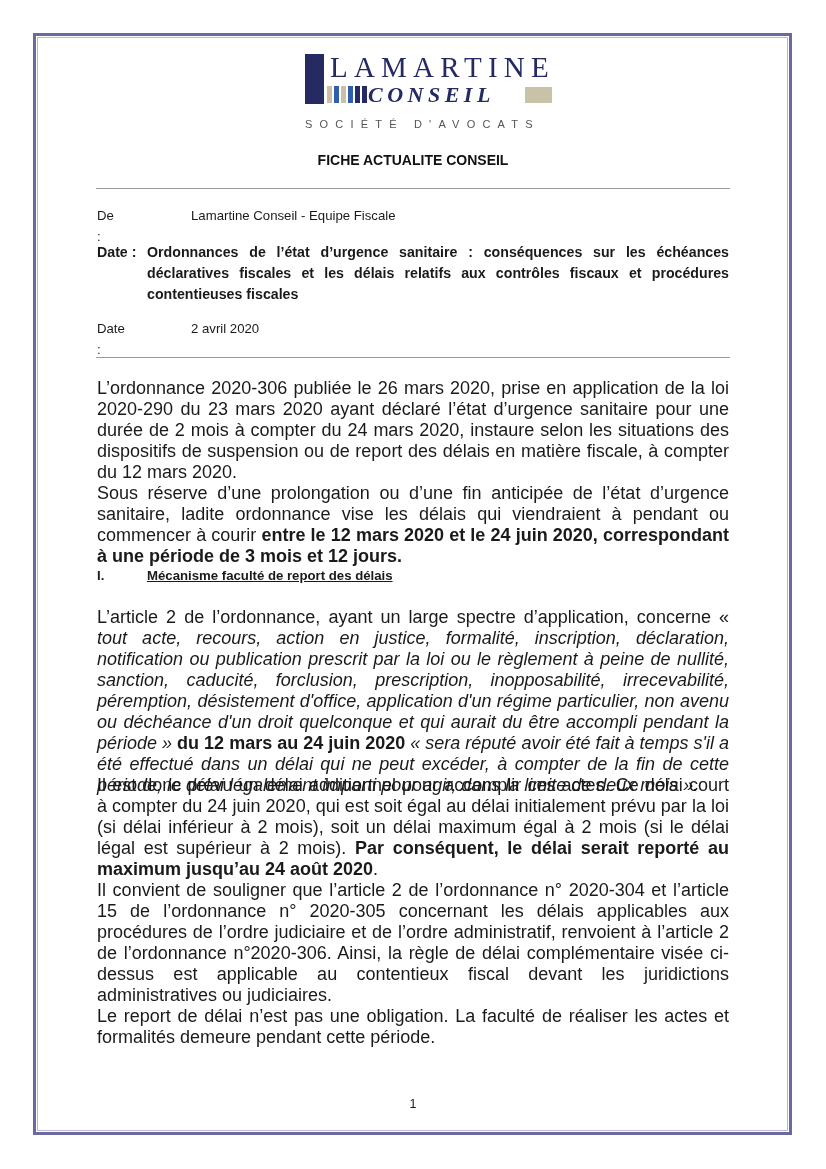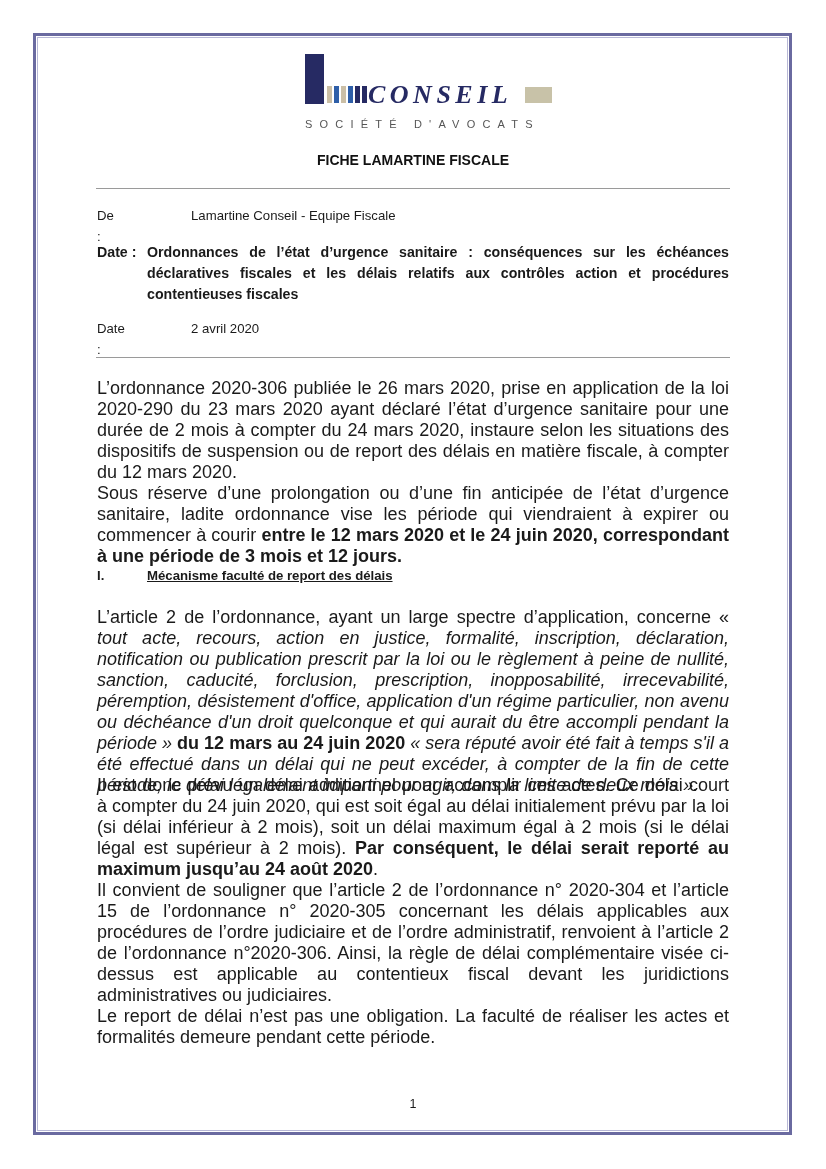--- a/index.html
+++ b/index.html
@@ -11,21 +11,21 @@
                  border: 1px solid #b8b8d6; box-sizing: border-box; }
 
   
   .logo { position: absolute; left: 305px; top: 52px; width: 250px; height: 90px; }
   .logo-bar { position: absolute; left: 0; top: 2px; width: 19px; height: 50px; background: #262a63; }
   .logo-l1 { position: absolute; left: 25px; top: 0px; font-family: "Liberation Serif", serif;
              font-size: 29px; letter-spacing: 6.2px; color: #262a63; line-height: 30px; font-weight: normal; }
   .logo-stripes { position: absolute; left: 22px; top: 34px; height: 17px; display: flex; gap: 2px; }
   .logo-stripes span { display: block; width: 5px; height: 17px; }
   .logo-l2 { position: absolute; left: 63px; top: 30px; font-family: "Liberation Serif", serif;
-             font-size: 26px; letter-spacing: 4.5px; color: #262a63; line-height: 26px; font-style: italic; font-weight: bold; }
+             font-size: 22px; letter-spacing: 4.5px; color: #262a63; line-height: 26px; font-style: italic; font-weight: bold; }
   .logo-beige { position: absolute; left: 220px; top: 35px; width: 27px; height: 16px; background: #c8c2a8; }
   .logo-sub { position: absolute; left: 0px; top: 66px; width: 250px; text-align: left;
               font-size: 11px; letter-spacing: 7.2px; color: #555555; }
 
   .title { position: absolute; left: 97px; width: 632px; top: 152px; text-align: center;
            font-weight: bold; font-size: 14px; color: #111; }
   .hr { position: absolute; left: 96px; width: 634px; height: 0; border-top: 1.5px solid #9a9a9a; }
 
   .meta-row { position: absolute; left: 97px; font-size: 13.2px; line-height: 21px; }
   .meta-label { position: absolute; left: 0; }
@@ -49,59 +49,60 @@
   .page-num { position: absolute; left: 0; width: 826px; top: 1097px; text-align: center; font-size: 12.5px; }
 </style>
 </head>
 <body>
 
 <div class="frame-outer"></div>
 <div class="frame-inner"></div>
 
 <div class="logo">
   <div class="logo-bar"></div>
+  <div class="logo-l1">LAMARTINE</div>
   <div class="logo-stripes">
     <span style="background:#cbbfa6"></span>
     <span style="background:#2f5fa8"></span>
     <span style="background:#cbbfa6"></span>
     <span style="background:#2f5fa8"></span>
     <span style="background:#262a63"></span>
     <span style="background:#262a63"></span>
   </div>
   <div class="logo-l2">CONSEIL</div>
   <div class="logo-beige"></div>
   <div class="logo-sub">SOCIÉTÉ D'AVOCATS</div>
 </div>
 
-<div class="title">FICHE LAMARTINE FISCALE</div>
+<div class="title">FICHE ACTUALITE CONSEIL</div>
 <div class="hr" style="top:188px"></div>
 
 <div class="meta-row" style="top:205px">
   <span class="meta-label">De :</span>
   <span class="meta-val">Lamartine Conseil - Equipe Fiscale</span>
 </div>
 
 <div class="objet">
   <span class="objet-label">Date :</span>
-  <div class="objet-text">Ordonnances de l’état d’urgence sanitaire : conséquences sur les échéances déclaratives fiscales et les délais relatifs aux contrôles action et procédures contentieuses fiscales</div>
+  <div class="objet-text">Ordonnances de l’état d’urgence sanitaire : conséquences sur les échéances déclaratives fiscales et les délais relatifs aux contrôles fiscaux et procédures contentieuses fiscales</div>
 </div>
 
 <div class="meta-row" style="top:318px">
   <span class="meta-label">Date :</span>
   <span class="meta-val">2 avril 2020</span>
 </div>
 
 <div class="hr" style="top:357px"></div>
 
 <div class="body-text" style="top:378px">
   <p>L’ordonnance 2020-306 publiée le 26 mars 2020, prise en application de la loi 2020-290 du 23 mars 2020 ayant déclaré l’état d’urgence sanitaire pour une durée de 2 mois à compter du 24 mars 2020, instaure selon les situations des dispositifs de suspension ou de report des délais en matière fiscale, à compter du 12 mars 2020.</p>
 </div>
 
 <div class="body-text" style="top:483px">
-  <p><span>Sous réserve d’une prolongation ou d’une fin anticipée de l’état d’urgence sanitaire, ladite ordonnance vise les période qui viendraient à expirer ou commencer à courir </span><span class="b">entre le 12 mars 2020 et le 24 juin 2020, correspondant à une période de 3 mois et 12 jours.</span></p>
+  <p><span>Sous réserve d’une prolongation ou d’une fin anticipée de l’état d’urgence sanitaire, ladite ordonnance vise les délais qui viendraient à pendant ou commencer à courir </span><span class="b">entre le 12 mars 2020 et le 24 juin 2020, correspondant à une période de 3 mois et 12 jours.</span></p>
 </div>
 
 <div class="section-heading">
   <span class="section-num">I.</span>
   <span class="section-title">Mécanisme faculté de report des délais</span>
 </div>
 
 <div class="body-text" style="top:607px">
   <p><span>L’article 2 de l’ordonnance, ayant un large spectre d’application, concerne « </span><span class="i">tout acte, recours, action en justice, formalité, inscription, déclaration, notification ou publication prescrit par la loi ou le règlement à peine de nullité, sanction, caducité, forclusion, prescription, inopposabilité, irrecevabilité, péremption, désistement d'office, application d'un régime particulier, non avenu ou déchéance d'un droit quelconque et qui aurait du être accompli pendant la période »</span><span class="b"> du 12 mars au 24 juin 2020</span><span class="i"> « sera réputé avoir été fait à temps s'il a été effectué dans un délai qui ne peut excéder, à compter de la fin de cette période, le délai légalement imparti pour agir, dans la limite de deux mois ».</span></p>
 </div>

